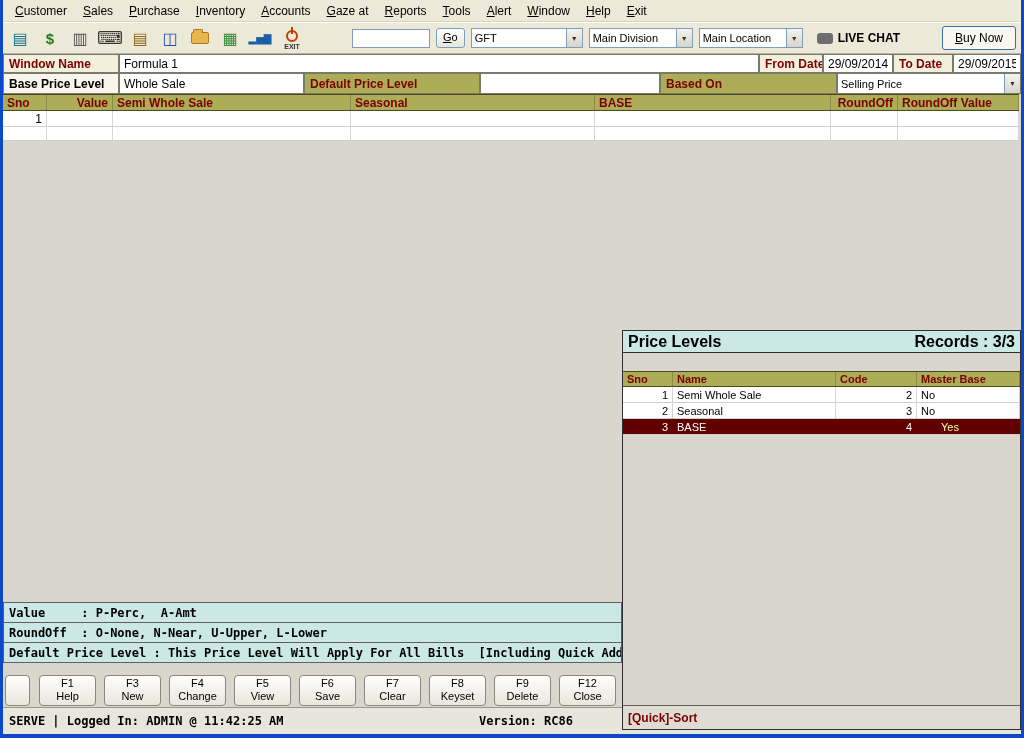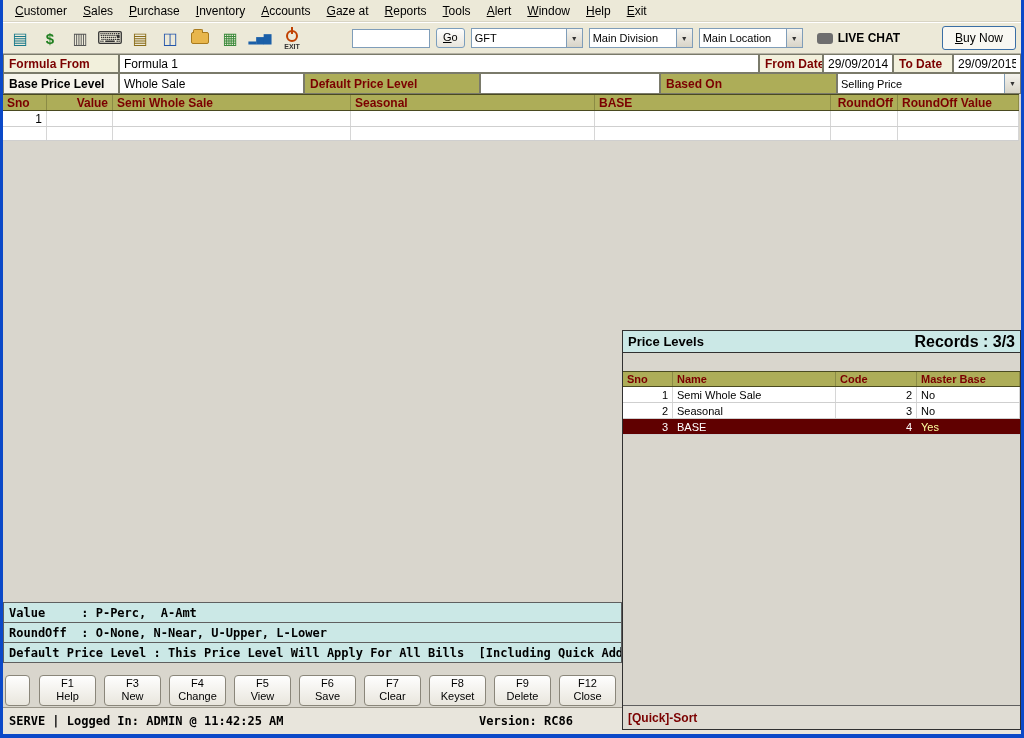--- a/index.html
+++ b/index.html
@@ -116,32 +116,32 @@
   .statusbar { height:27px; flex:0 0 27px; background:#E8E5DC; border-top:1px solid #9A968A;
     display:flex; align-items:center; padding:0 6px; font-family:"DejaVu Sans Mono",monospace;
     font-weight:bold; font-size:12px; position:relative; }
   .status-version { position:absolute; left:476px; }
 
   
   .panel { position:absolute; left:619px; top:330px; width:399px; height:400px;
     background:#D9D6CD; border:1px solid #303030; display:flex; flex-direction:column; }
   .panel-header { height:22px; flex:0 0 22px; background:#CBE8E6; border-bottom:1px solid #303030;
     display:flex; align-items:center; justify-content:space-between; padding:0 5px; font-weight:bold; }
-  .panel-title { font-size:13px; }
+  .panel-title { font-size:16px; }
   .panel-records { font-size:16px; }
   .panel-spacer { height:18px; flex:0 0 18px; }
   .pl-head { display:flex; height:16px; flex:0 0 16px; background:#ADAD58; color:#7B0000; font-weight:bold;
     border-top:1px solid #4A4A20; border-bottom:1px solid #4A4A20; font-size:11px; }
   .pl-head > div { border-right:1px solid #8B8B45; display:flex; align-items:center; padding:0 4px; }
   .pl-row { display:flex; height:16px; flex:0 0 16px; background:#fff; border-bottom:1px solid #CFCFCF; font-size:11px; }
   .pl-row > div { border-right:1px solid #D6D6D6; display:flex; align-items:center; padding:0 4px; white-space:nowrap; overflow:hidden; }
   .pc0{width:50px;} .pc1{width:163px;} .pc2{width:81px;} .pc3{flex:1;}
   .pl-row.sel { background:#600000; color:#fff; }
   .pl-row.sel > div { border-right-color:#600000; }
-  .pl-row.sel .pc3 { color:#FFFFA0; }
+  .pl-row.sel .pc3 { color:#FFFFA0;margin-left:20px; }
   .panel-filler { flex:1; }
   .panel-footer { height:24px; flex:0 0 24px; border-top:1px solid #5F5F5F; background:#DFDCD3;
     display:flex; align-items:center; padding:0 5px; color:#7B0000; font-weight:bold; font-size:12px; }
 </style>
 </head>
 <body>
 
 <div class="window">
 
 
@@ -192,21 +192,21 @@
     </div>
     <span class="livechat">
       <span class="bubble"></span>
       <span>LIVE CHAT</span>
     </span>
     <span class="spacer-flex"></span>
     <span class="buy-now">Buy Now</span>
   </div>
 
   <div class="frow frow1">
-    <div class="lbl cream w116">Formula From</div>
+    <div class="lbl cream w116">Window Name</div>
     <input class="field grow" value="Formula 1" style="">
     <div class="lbl cream w82">From Date</div>
     <input class="field w70" value="29/09/2014" style="">
     <div class="lbl cream w60">To Date</div>
     <input class="field w68" value="29/09/2015" style="">
   </div>
 
   <div class="frow frow2">
     <div class="lbl plain w116">Base Price Level</div>
     <input class="field w185" value="Whole Sale" style="">

